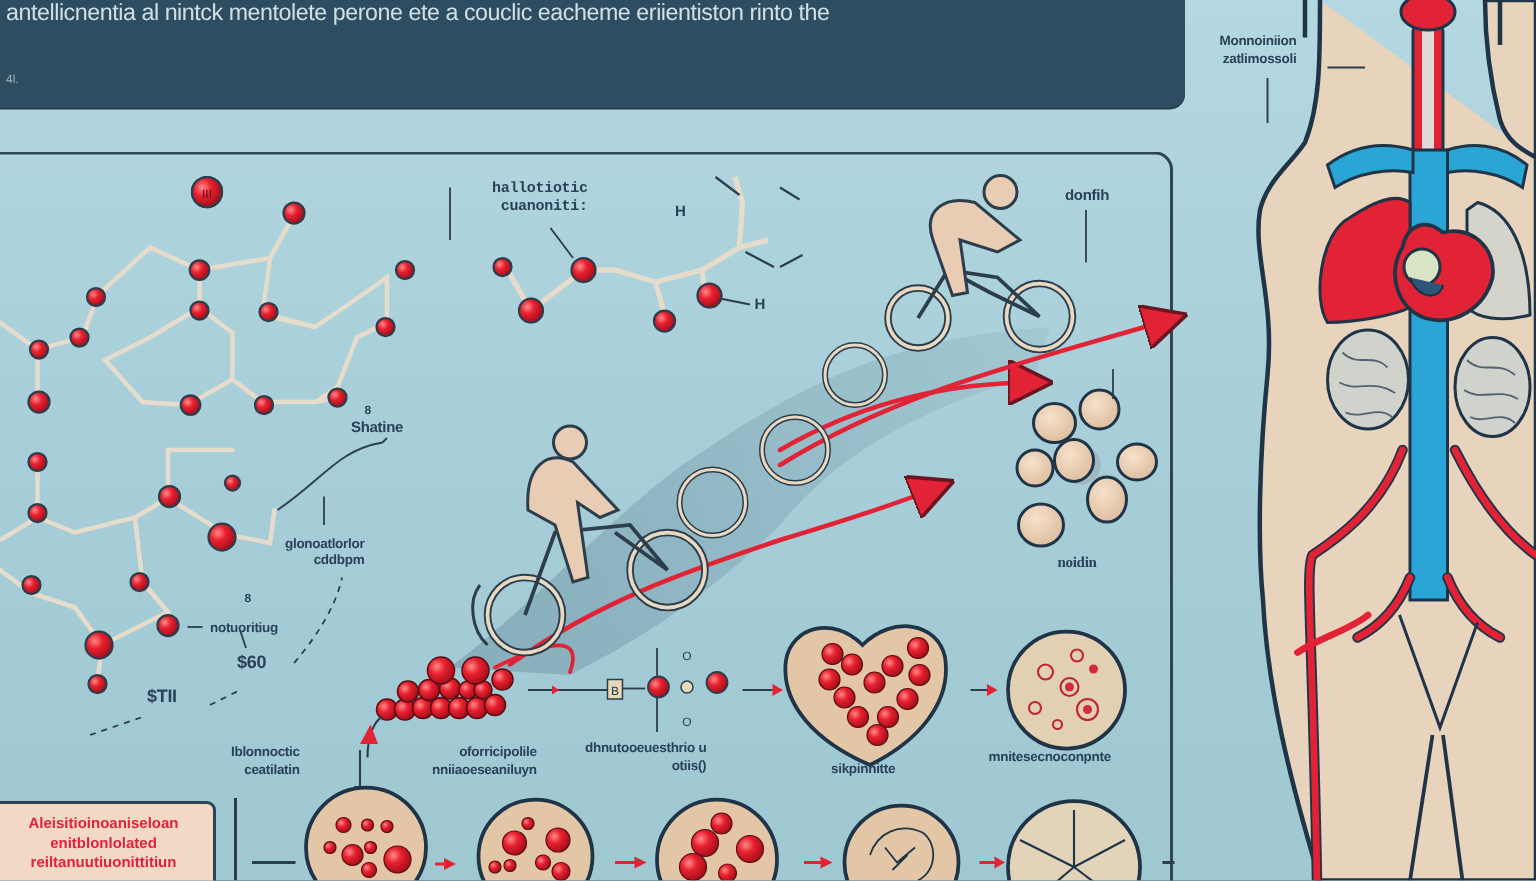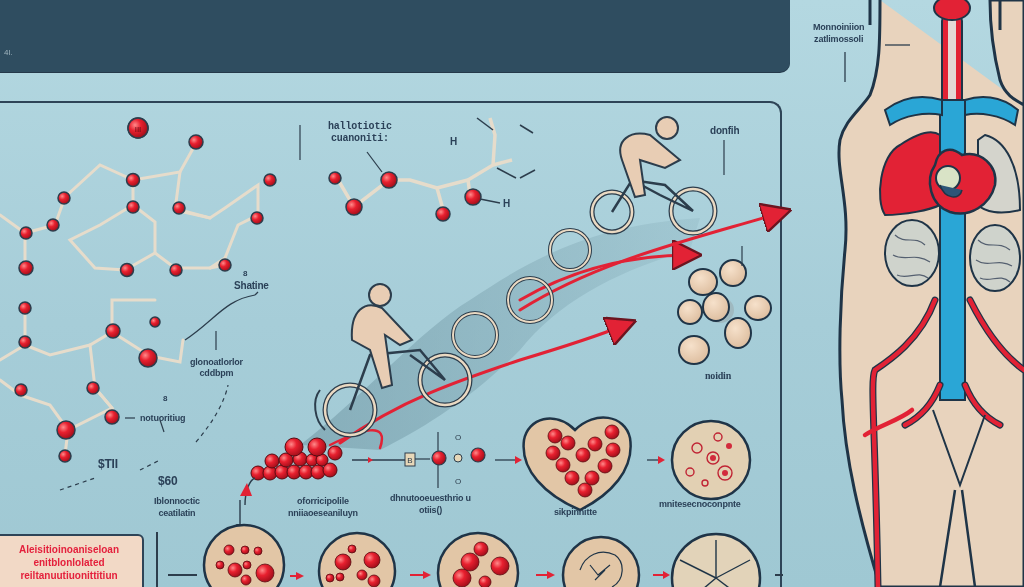--- a/index.html
+++ b/index.html
@@ -7,32 +7,33 @@
        background:#a9cfd9;font-family:"Liberation Sans",sans-serif;}
   .bg{position:absolute;inset:0;background:linear-gradient(180deg,#b4d8e1 0%,#a6cdd8 55%,#9fc8d3 100%);}
   .header{position:absolute;left:-10px;top:-6px;width:800px;height:78px;background:#2f4d60;
           border-radius:0 0 10px 0;box-shadow:0 1px 0 #25394a;}
   .header .line1{position:absolute;left:14px;top:6px;color:#cfe0e6;font-size:15.5px;letter-spacing:-0.3px;white-space:nowrap;}
   .header .line2{position:absolute;left:14px;top:30px;color:#cfe0e6;font-size:15.5px;white-space:nowrap;}
   .header .line2 b{color:#f1ede2;font-weight:bold;}
   .header .line3{position:absolute;left:14px;top:54px;color:#9fb4be;font-size:8px;}
   .panel{position:absolute;left:-4px;top:101px;width:784px;height:500px;border:2px solid #2e4457;
          border-radius:0 12px 0 0;border-left:none;border-bottom:none;}
-  .label{position:absolute;color:#2b4158;font-size:10px;line-height:11px;text-align:center;font-weight:bold;letter-spacing:-0.2px;white-space:nowrap;}
+  .label{position:absolute;color:#2b4158;font-size:10px;line-height:11px;text-align:right;font-weight:bold;letter-spacing:-0.2px;white-space:nowrap;}
   .label.small{font-size:9px;}
   .redbox{position:absolute;left:-6px;top:534px;width:146px;height:60px;background:#f2d9c6;border:2px solid #2e4457;border-radius:6px;}
   .redbox div{color:#e4203c;font-size:10px;text-align:center;font-weight:bold;line-height:13px;margin-top:7px;}
   svg{position:absolute;left:0;top:0;}
 </style>
 </head>
 <body>
 
 <div class="bg"></div>
 
 <div class="header">
+  <div class="line1">antellicnentia al nintck mentolete perone ete a couclic eacheme eriientiston rinto the</div>
   <div class="line3">4l.</div>
 </div>
 
 <div class="panel"></div>
 
 <svg width="1024" height="587" viewBox="0 0 1024 587">
   <defs>
     <radialGradient id="ball" cx="35%" cy="35%" r="65%">
       <stop offset="0%" stop-color="#ff8a8a"></stop>
         <stop offset="45%" stop-color="#e8202f"></stop>
@@ -390,21 +391,21 @@
 
 <div class="label" style="left:710px;top:125px;">donfih</div>
 <div class="label" style="left:705px;top:370px;font-family:Liberation Serif, serif;">noidin</div>
 
 <div class="label small" style="left:190px;top:357px;line-height:11px;">
   <div>glonoatlorlor</div>
   <div>cddbpm</div>
 </div>
 <div class="label" style="left:163px;top:393px;font-size:8px;">8</div>
 <div class="label small" style="left:140px;top:413px;">notuoritiug</div>
-<div class="label" style="left:158px;top:436px;font-size:12px;margin-top:40px;">$60</div>
+<div class="label" style="left:158px;top:436px;font-size:12px;">$60</div>
 <div class="label" style="left:98px;top:459px;font-size:12px;">$TII</div>
 
 <div class="label small" style="left:154px;top:495px;line-height:12px;">
   <div>Iblonnoctic</div>
   <div>ceatilatin</div>
 </div>
 <div class="label small" style="left:288px;top:495px;line-height:12px;">
   <div>oforricipolile</div>
   <div>nniiaoeseaniluyn</div>
 </div>

